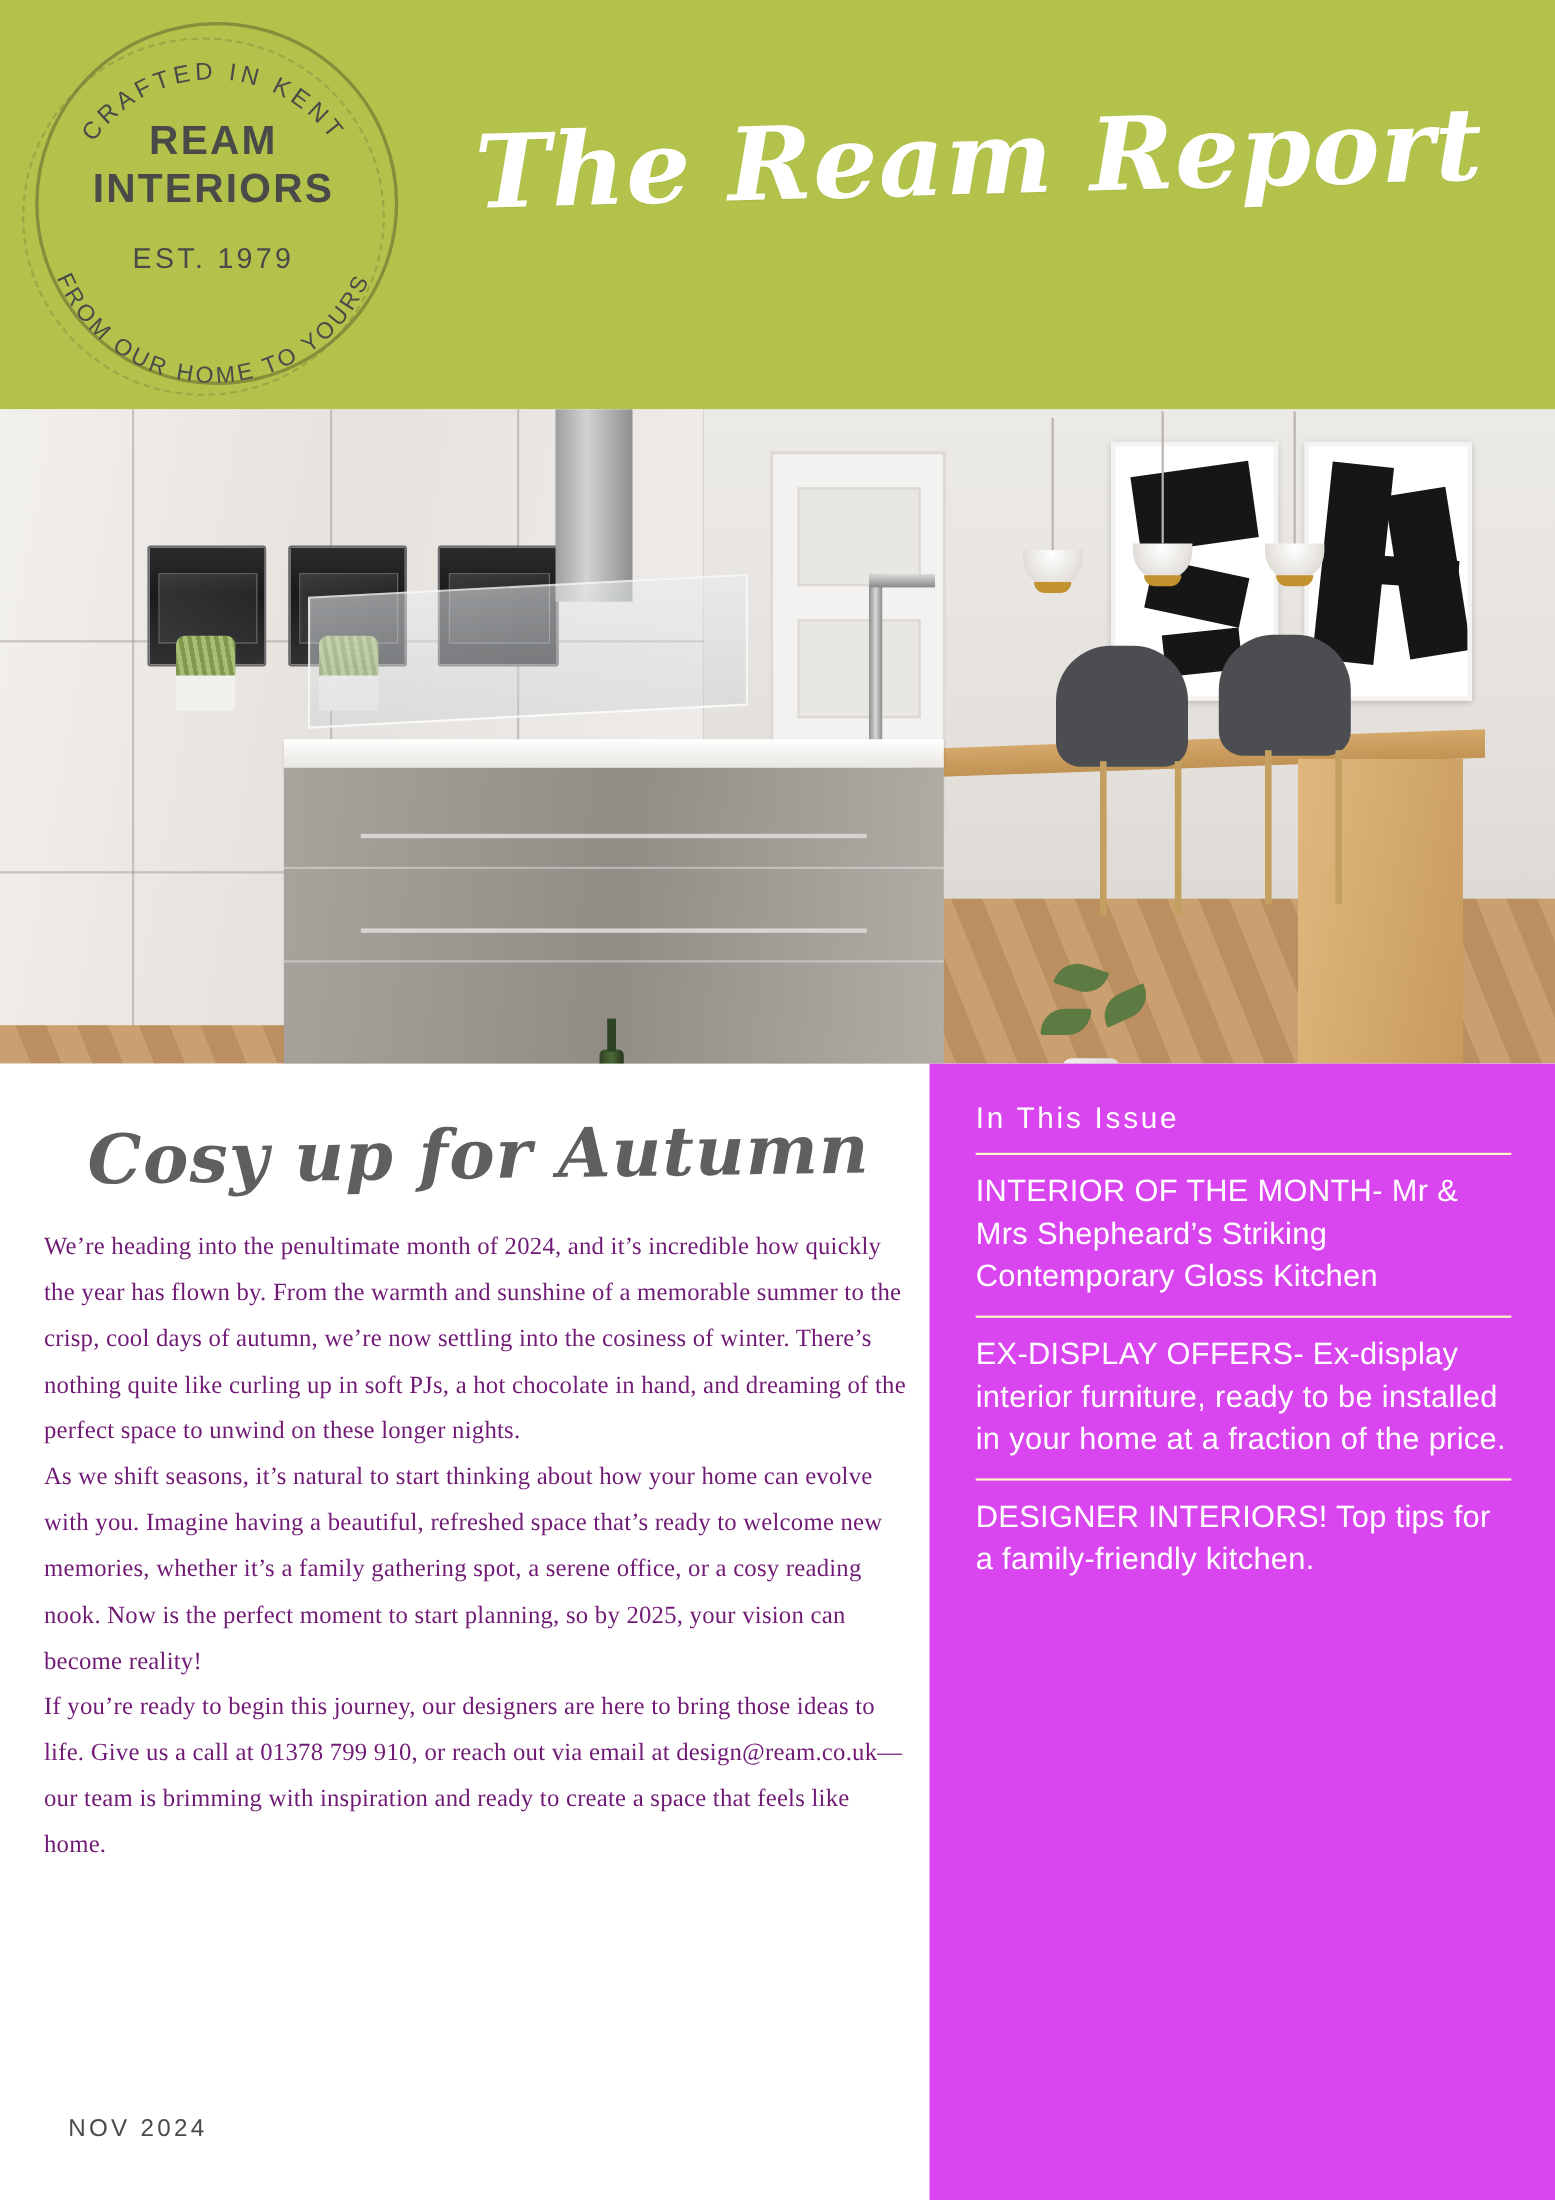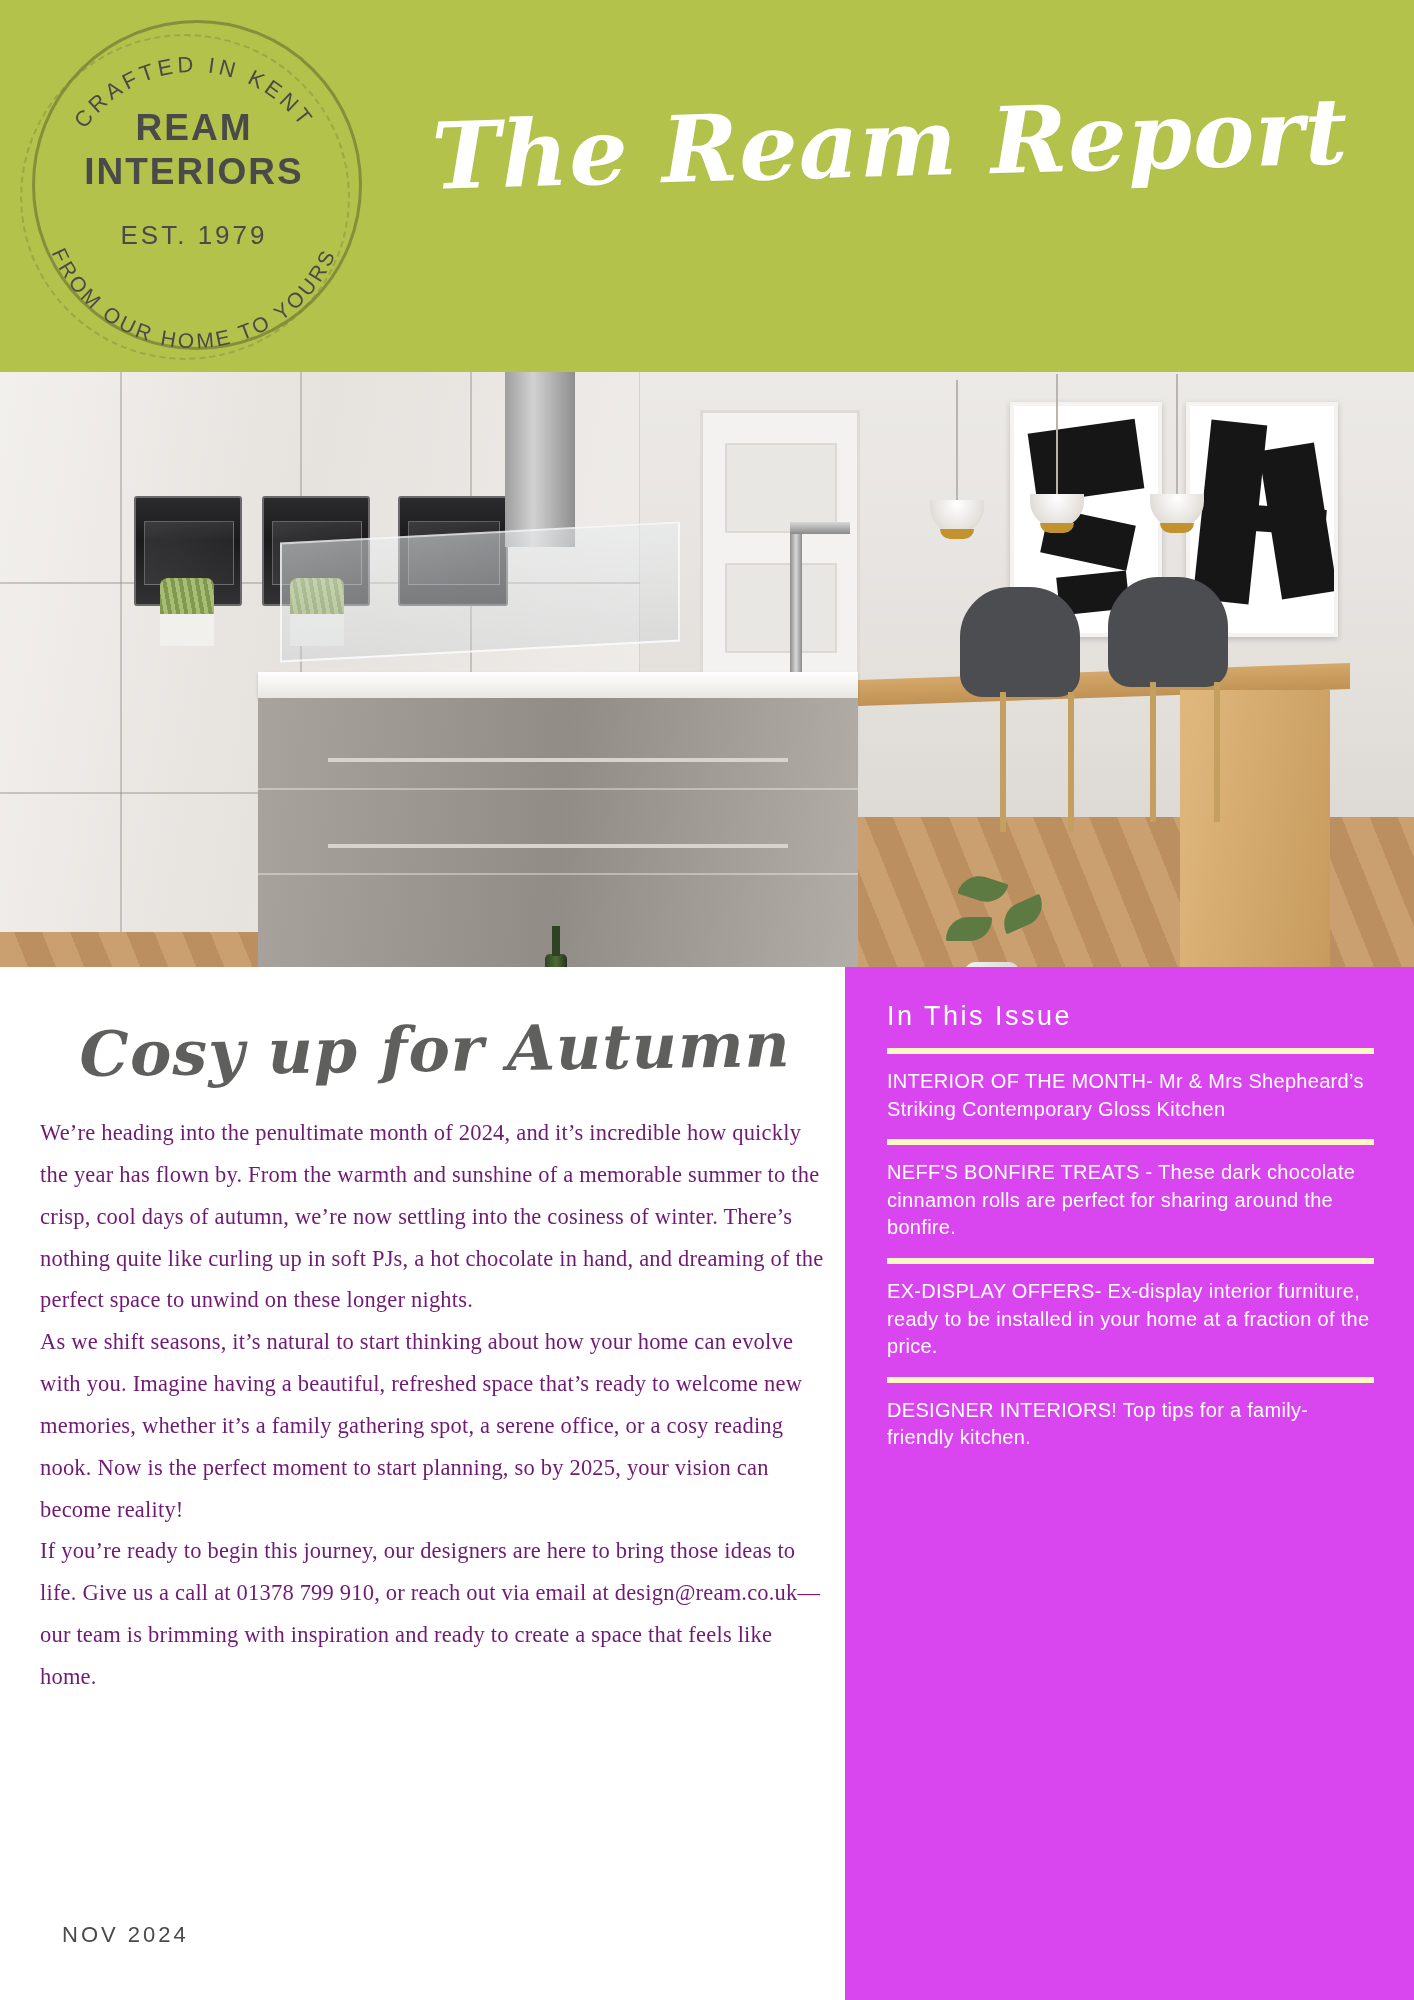--- a/index.html
+++ b/index.html
@@ -358,23 +358,23 @@
     background: #d946ef;
     padding: 34px 40px 0 42px;
   }
   .sidebar-title {
     font-size: 27px;
     color: #ffffff;
     letter-spacing: 2.5px;
     margin-bottom: 16px;
   }
   .issue-item {
-    border-top: 6px solid #fef9c3;
+    border-top: 2px solid #fef9c3;
     padding: 14px 0 16px 0;
-    font-size: 20px;
+    font-size: 28px;
     line-height: 1.38;
     color: #ffffff;
     letter-spacing: 0.3px;
   }
   .issue-item .head { display: inline; }
   .issue-item .desc { display: inline; }
   .sidebar-footer {
     position: absolute;
     right: 40px;
     bottom: 52px;
@@ -507,23 +507,20 @@
 
     <div class="footer-left">NOV 2024</div>
 
     <div class="sidebar">
       <div class="sidebar-title">In This Issue</div>
 
       <div class="issue-item">
         <span class="head">INTERIOR OF THE MONTH-</span><span class="desc"> Mr &amp; Mrs Shepheard’s Striking Contemporary Gloss Kitchen</span>
       </div>
 
-      <div class="issue-item">
-        <span class="head"> NEFF'S BONFIRE TREATS -</span><span class="desc"> These dark chocolate cinnamon rolls are perfect for sharing around the bonfire.</span>
-      </div>
 
       <div class="issue-item">
         <span class="head">EX-DISPLAY OFFERS-</span><span class="desc"> Ex-display interior furniture, ready to be installed in your home at a fraction of the price.</span>
       </div>
 
       <div class="issue-item">
         <span class="head">DESIGNER INTERIORS!</span><span class="desc"> Top tips for a family-friendly kitchen.</span>
       </div>
 
       <div class="sidebar-footer">VOL. 240</div>

